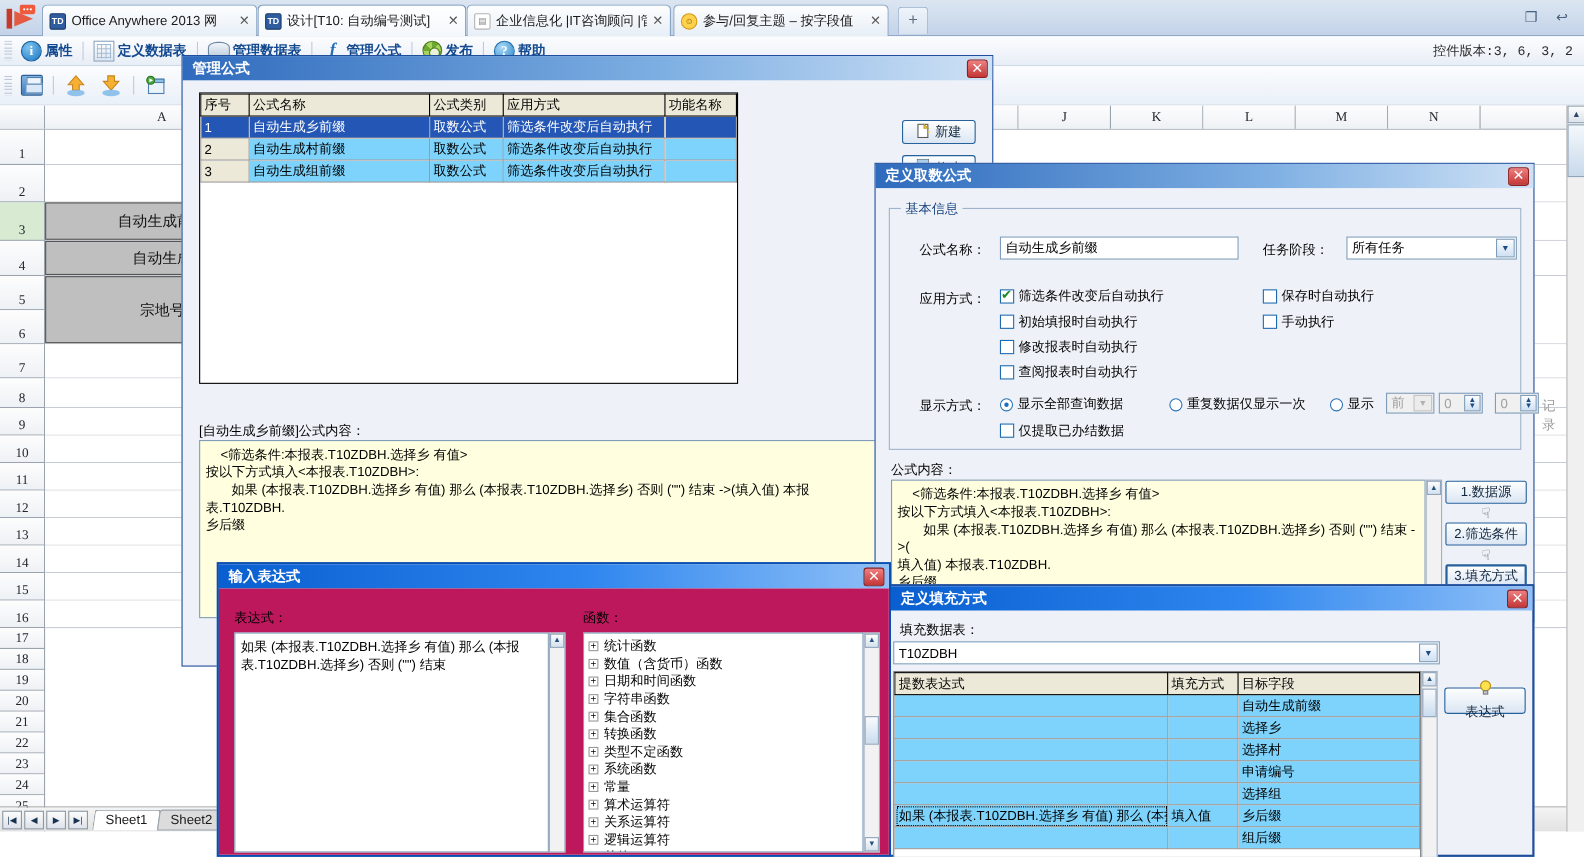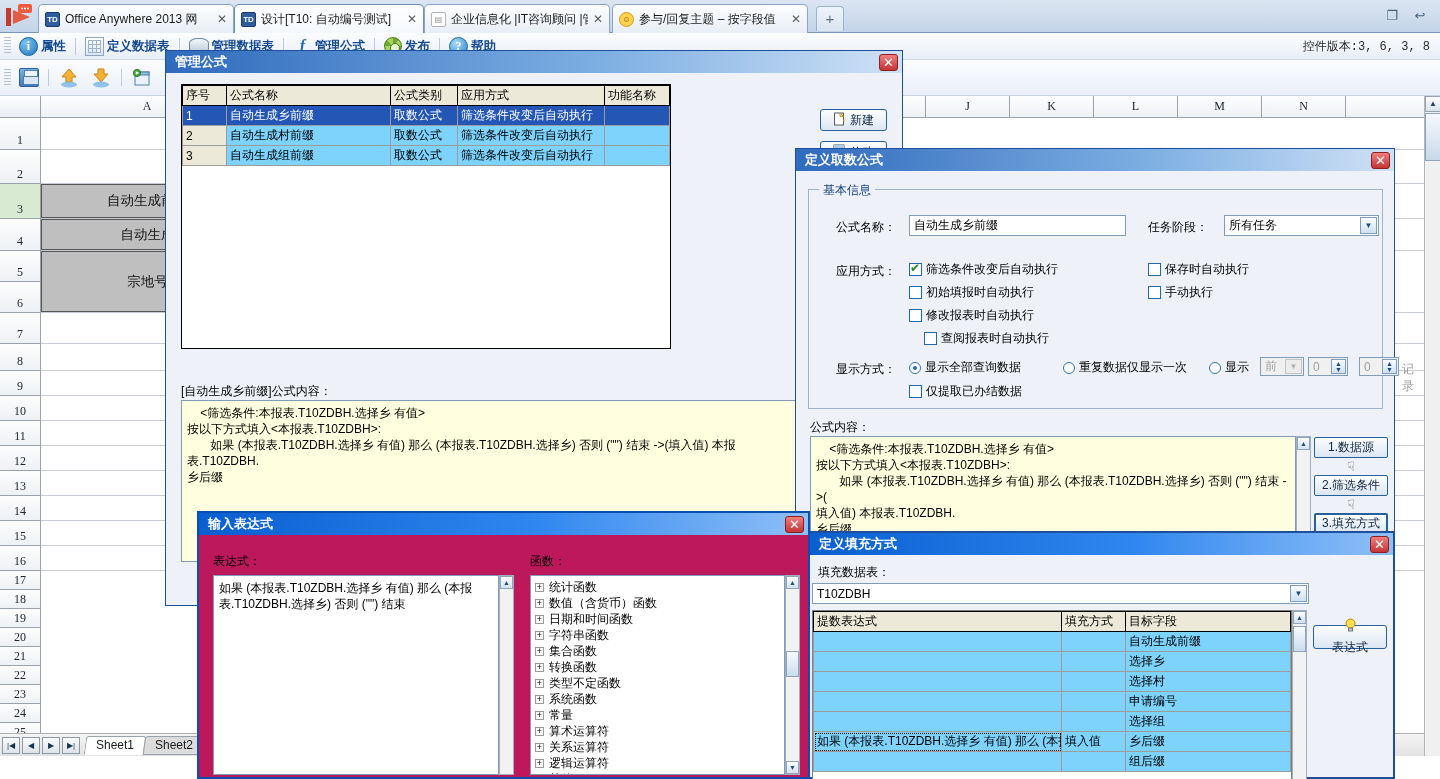--- a/index.html
+++ b/index.html
@@ -345,21 +345,21 @@
     <div class="tbitem">
       <span class="ico ico-gear"></span>
       <span class="lbl">发布</span>
     </div>
     <div class="tbsep"></div>
     <div class="tbitem">
       <span class="ico ico-help">?</span>
       <span class="lbl">帮助</span>
     </div>
   </div>
-  <div class="version-text">控件版本:3, 6, 3, 8</div>
+  <div class="version-text">控件版本:3, 6, 3, 2</div>
 
   <div class="approw2">
     <div class="grip"></div>
     <div class="tbitem">
       <span class="ico ico-save"></span>
     </div>
     <div class="tbsep"></div>
     <div class="tbitem">
       <span class="ico ico-up">
         <svg width="22" height="22" viewBox="0 0 22 22">
@@ -625,21 +625,21 @@
         <span>初始填报时自动执行</span>
       </div>
       <div class="chk" style="position:absolute; left:352px; top:113px;">
         <span class="box"></span>
         <span>手动执行</span>
       </div>
       <div class="chk" style="position:absolute; left:113px; top:136px;">
         <span class="box"></span>
         <span>修改报表时自动执行</span>
       </div>
-      <div class="chk" style="position:absolute; left:113px; top:159px;margin-left:15px;">
+      <div class="chk" style="position:absolute; left:113px; top:159px;">
         <span class="box"></span>
         <span>查阅报表时自动执行</span>
       </div>
 
       <div class="lblr" style="left:40px; top:190px;">显示方式：</div>
       <div class="rad on" style="position:absolute; left:113px; top:188px;">
         <span class="circ"></span>
         <span>显示全部查询数据</span>
       </div>
       <div class="rad" style="position:absolute; left:267px; top:188px;">

